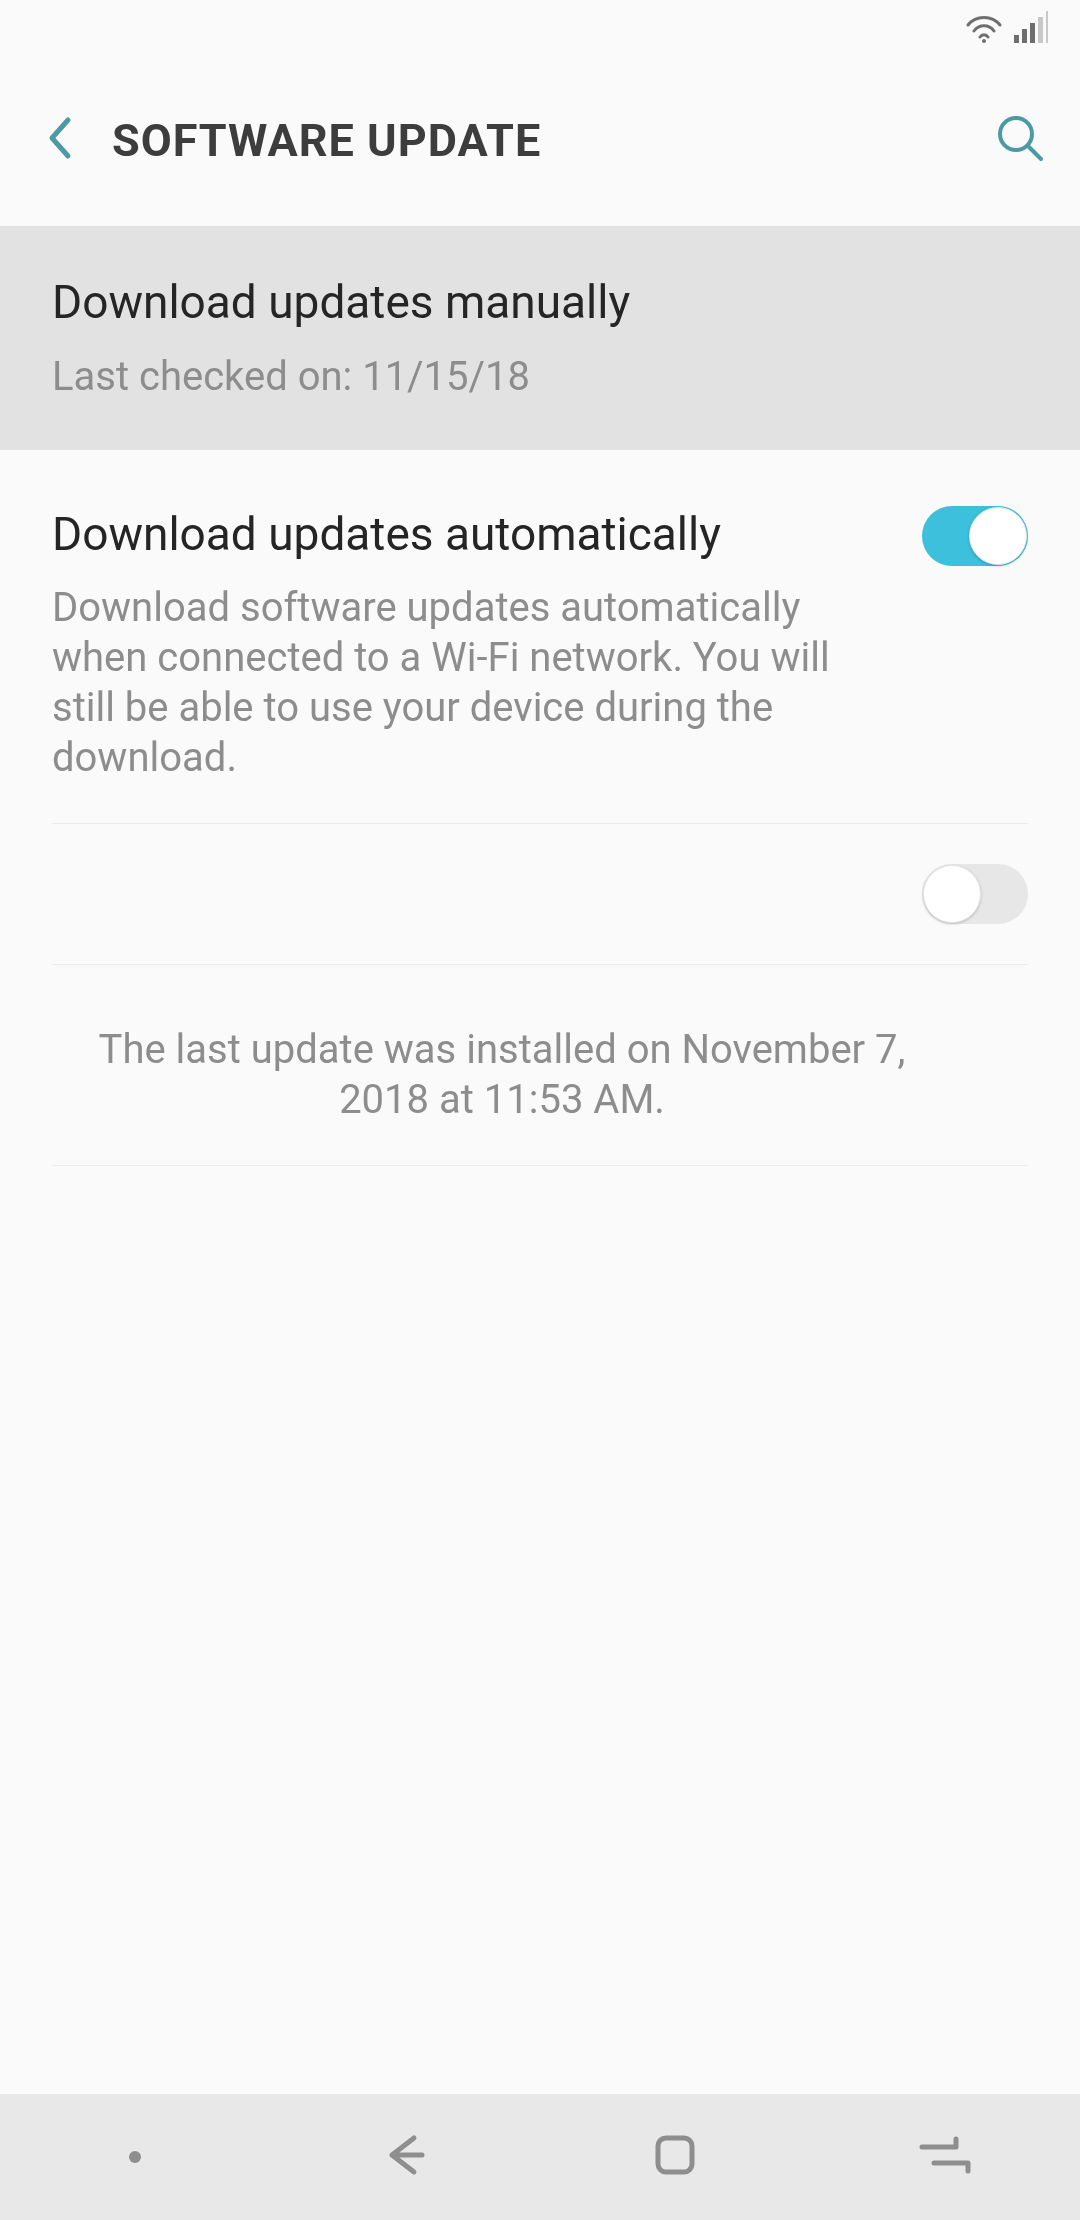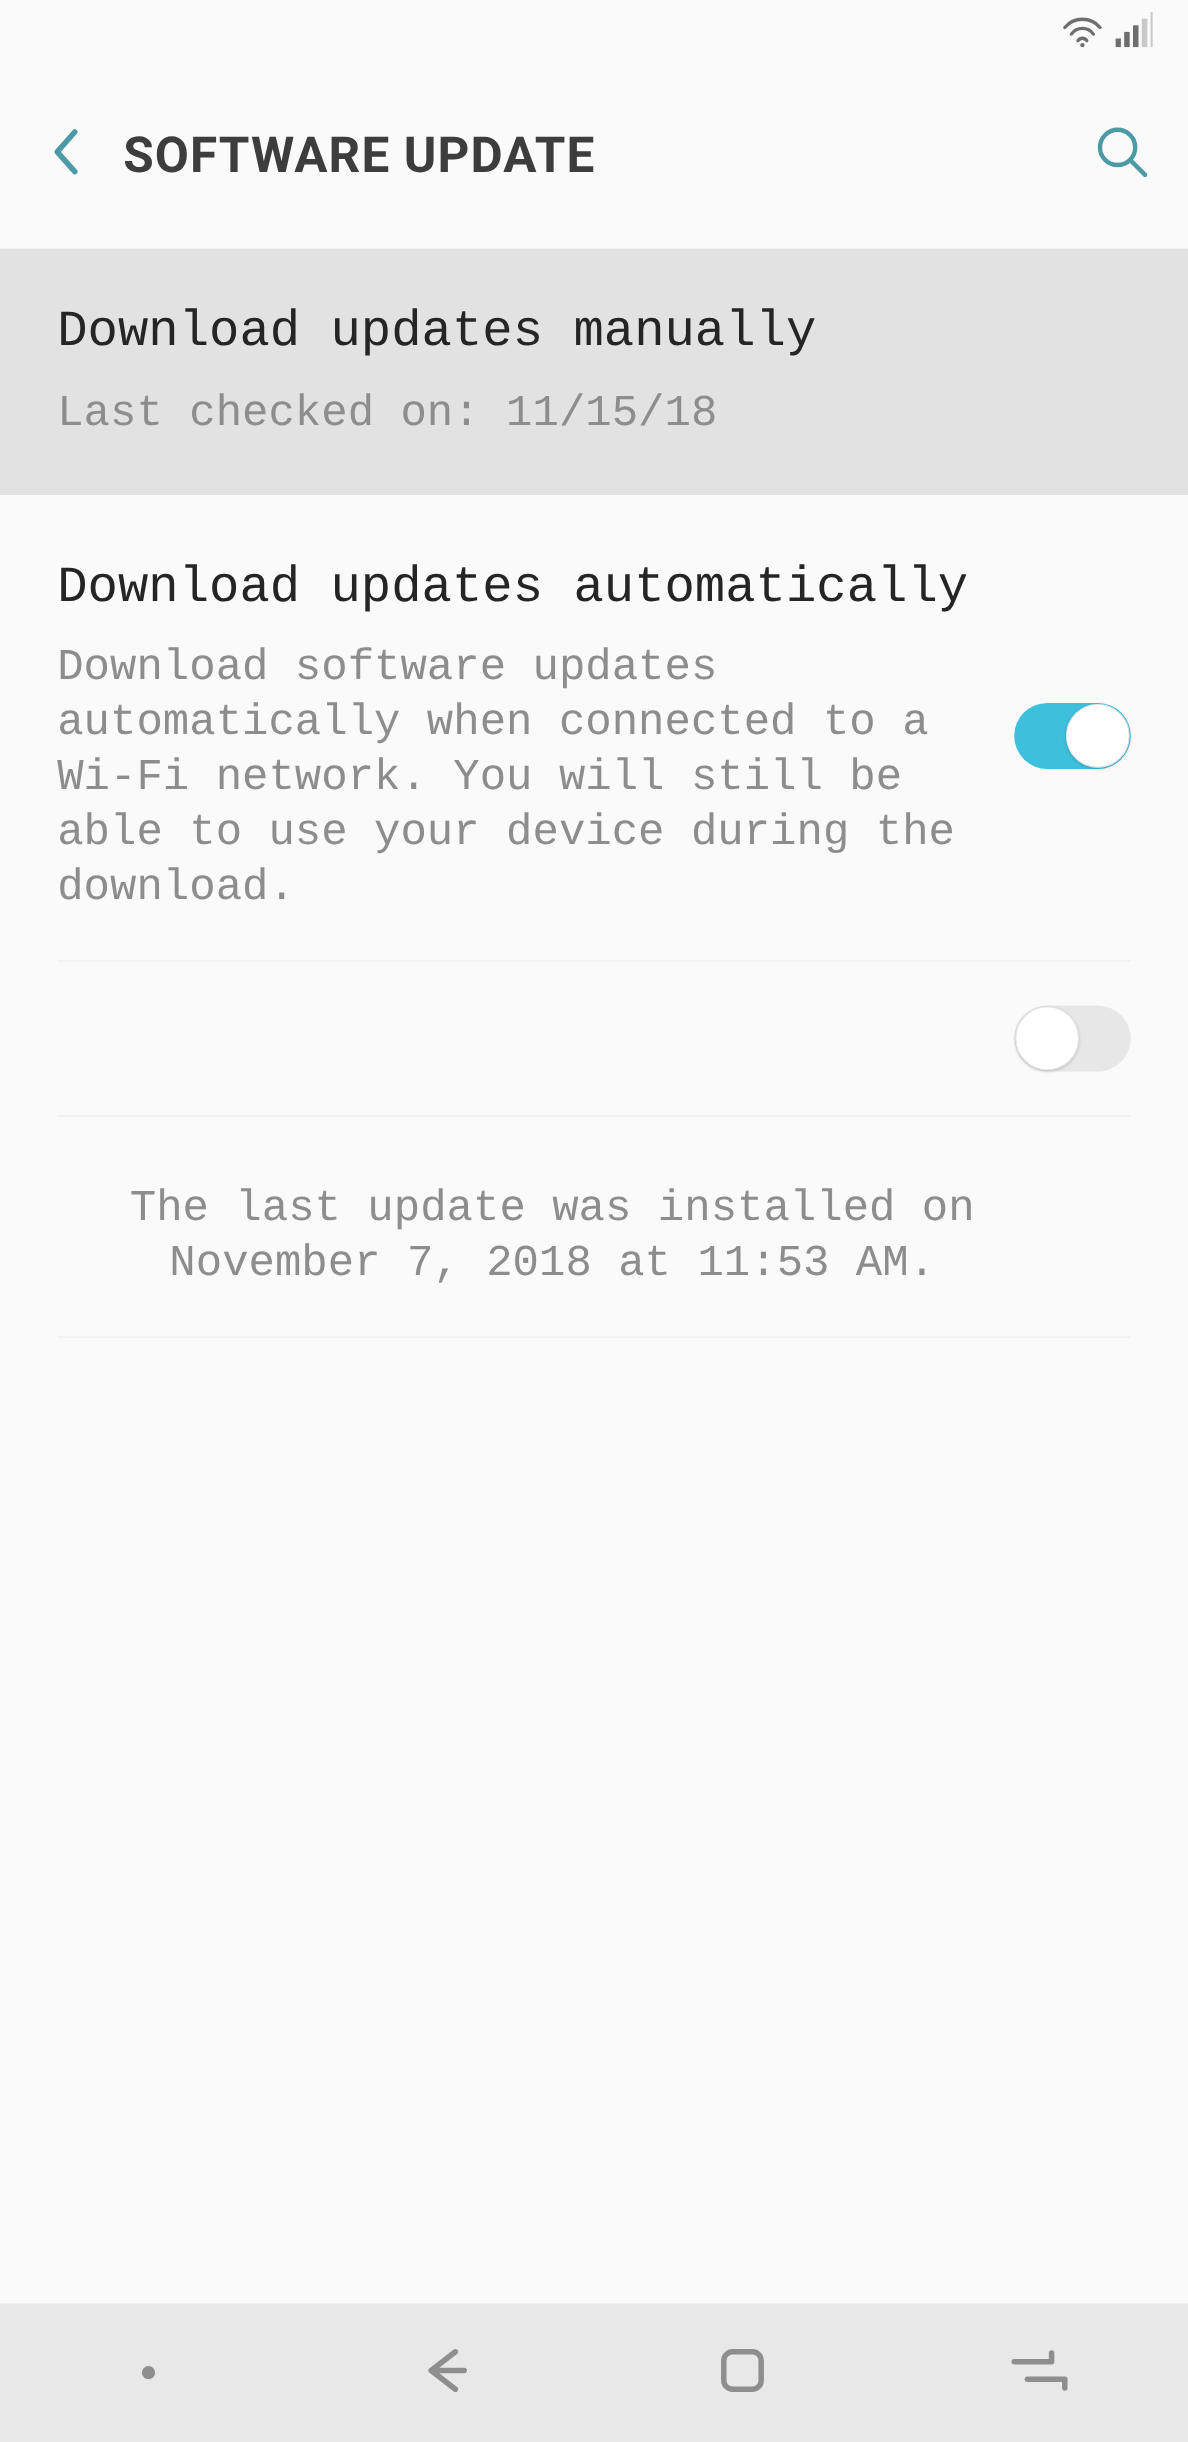--- a/index.html
+++ b/index.html
@@ -12,23 +12,23 @@
 
   
   .app-bar { height:100px; display:flex; align-items:center; padding:0 24px; }
   .back-btn { width:72px; height:72px; display:flex; align-items:center; justify-content:center; }
   .title { font-size:45px; font-weight:700; letter-spacing:1px; color:#3d3d3d; margin-left:16px; font-family:Roboto,Arial,sans-serif; }
   .spacer { flex:1; }
   .search-btn { width:72px; height:72px; display:flex; align-items:center; justify-content:center; }
 
   
   .list { flex:1; display:flex; flex-direction:column; }
-  .item { padding:40px 52px 40px 52px;font-family:Liberation Mono, monospace; }
+  .item { padding:40px 52px 40px 52px; }
   .item.highlighted { background:#e2e2e2; padding-top:48px; padding-bottom:48px; }
-  .row { display:flex; align-items:center; }
+  .row { display:flex; align-items:flex-start; }
   .textcol { flex:1; }
   .primary { font-size:46px; color:#252525; line-height:1.25; }
   .secondary { font-size:40px; color:#8d8d8d; line-height:1.25; margin-top:20px; max-width:820px; }
   .divider { height:1px; background:#ececec; margin:0 52px; }
 
   
   .toggle { width:106px; height:60px; border-radius:30px; position:relative; margin-left:28px; flex-shrink:0; }
   .toggle .knob { width:58px; height:58px; border-radius:50%; background:#fff; position:absolute; top:1px; box-shadow:0 1px 3px rgba(0,0,0,.2); border:1px solid #e6e6e6; }
   .toggle.on { background:#3cc0dc; }
   .toggle.on .knob { right:1px; }

